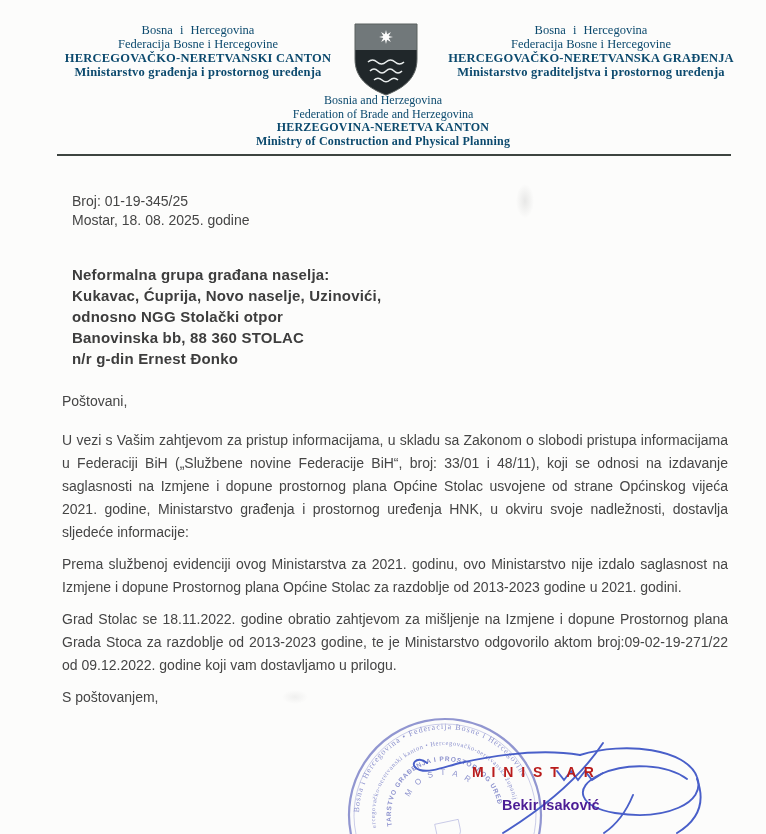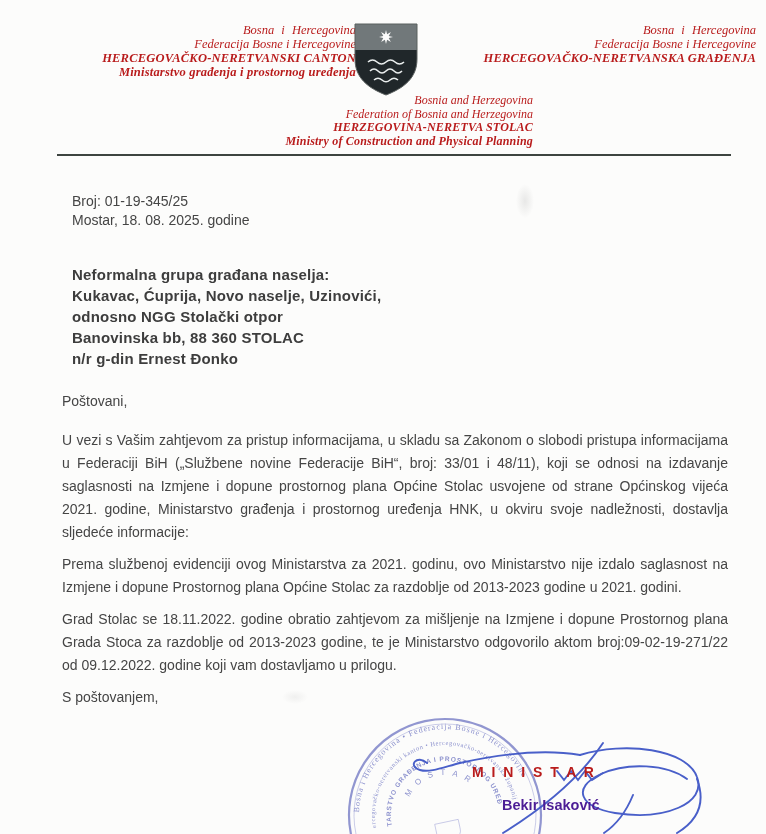--- a/index.html
+++ b/index.html
@@ -7,26 +7,25 @@
     position:relative;
     width:766px;height:834px;
     background:#fcfcfb;
     overflow:hidden;
     font-family:"Liberation Sans", sans-serif;
     color:#454545;
   }
   
   .hdr-block{
     position:absolute;
-    text-align:right;
+    text-align:center;
     font-family:"Liberation Serif", serif;
-    color:#b91c1c;
+    color:#0c4a6e;
     line-height:14px;
     font-size:12.5px;
-    font-style:italic;
   }
   .hdr-left{left:40px;top:23px;width:316px;}
   .hdr-right{left:426px;top:23px;width:330px;}
   .hdr-center{left:233px;top:94px;width:300px;line-height:13.5px;font-size:12px;}
   .hdr-line1{word-spacing:4px;}
   .hdr-bold{font-weight:bold;letter-spacing:.2px;}
   .coa{position:absolute;left:351px;top:21px;}
   .rule{position:absolute;left:57px;top:154px;width:674px;height:2px;background:#3d4440;}
   
   .refblock{position:absolute;left:72px;top:192px;font-size:14px;line-height:19px;}
@@ -76,26 +75,27 @@
       <path d="M19 50 q4 -4 8 0 t8 0 t8 0 t8 0" fill="none" stroke="#e9eded" stroke-width="1.6"></path>
       <path d="M23 59 q4 -3.5 8 0 t8 0 t8 0" fill="none" stroke="#e9eded" stroke-width="1.6"></path>
     </g>
     <path d="M4 3 H66 V38 C66 57 53 67 35 74 C17 67 4 57 4 38 Z" fill="none" stroke="#5a605f" stroke-width="1"></path>
   </svg>
 
   <div class="hdr-block hdr-right">
     <div class="hdr-line1">Bosna i Hercegovina</div>
     <div>Federacija Bosne i Hercegovine</div>
     <div class="hdr-bold">HERCEGOVAČKO-NERETVANSKA GRAĐENJA</div>
+    <div class="hdr-bold">Ministarstvo graditeljstva i prostornog uređenja</div>
   </div>
 
   <div class="hdr-block hdr-center">
     <div>Bosnia and Herzegovina</div>
-    <div>Federation of Bosnia and Herzegovina</div>
-    <div class="hdr-bold">HERZEGOVINA-NERETVA STOLAC</div>
+    <div>Federation of Brade and Herzegovina</div>
+    <div class="hdr-bold">HERZEGOVINA-NERETVA KANTON</div>
     <div class="hdr-bold">Ministry of Construction and Physical Planning</div>
   </div>
 
   <div class="rule"></div>
 
   <div class="refblock">
     <div>Broj: 01-19-345/25</div>
     <div>Mostar, 18. 08. 2025. godine</div>
   </div>
 

